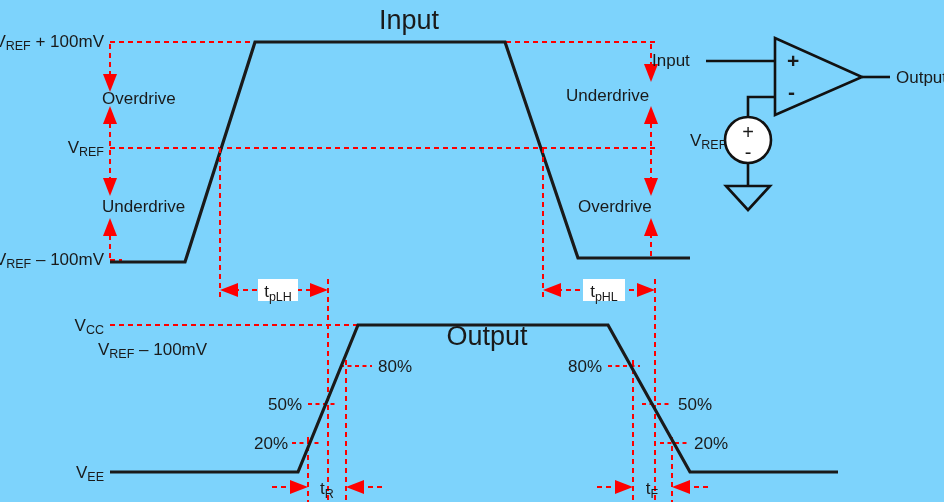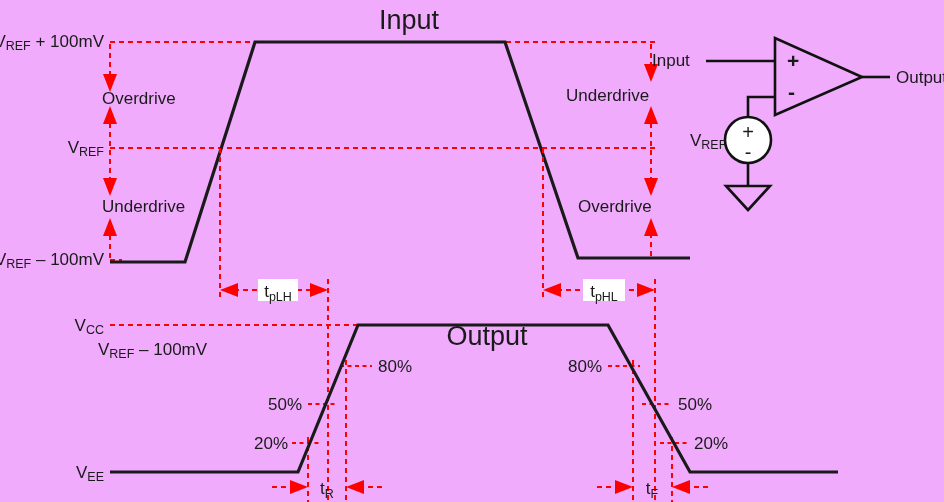--- a/index.html
+++ b/index.html
@@ -10,21 +10,21 @@
   body {
     width: 944px;
     height: 502px;
     overflow: hidden;
     font-family: "Liberation Sans", sans-serif;
   }
   #diagram-root {
     position: relative;
     width: 944px;
     height: 502px;
-    background: #f0abfc;
+    background: #7dd3fc;
   }
   svg#scope {
     display: block;
     width: 944px;
     height: 502px;
   }
   .wave {
     fill: none;
     stroke: #1a1a1a;
     stroke-width: 3.2;

